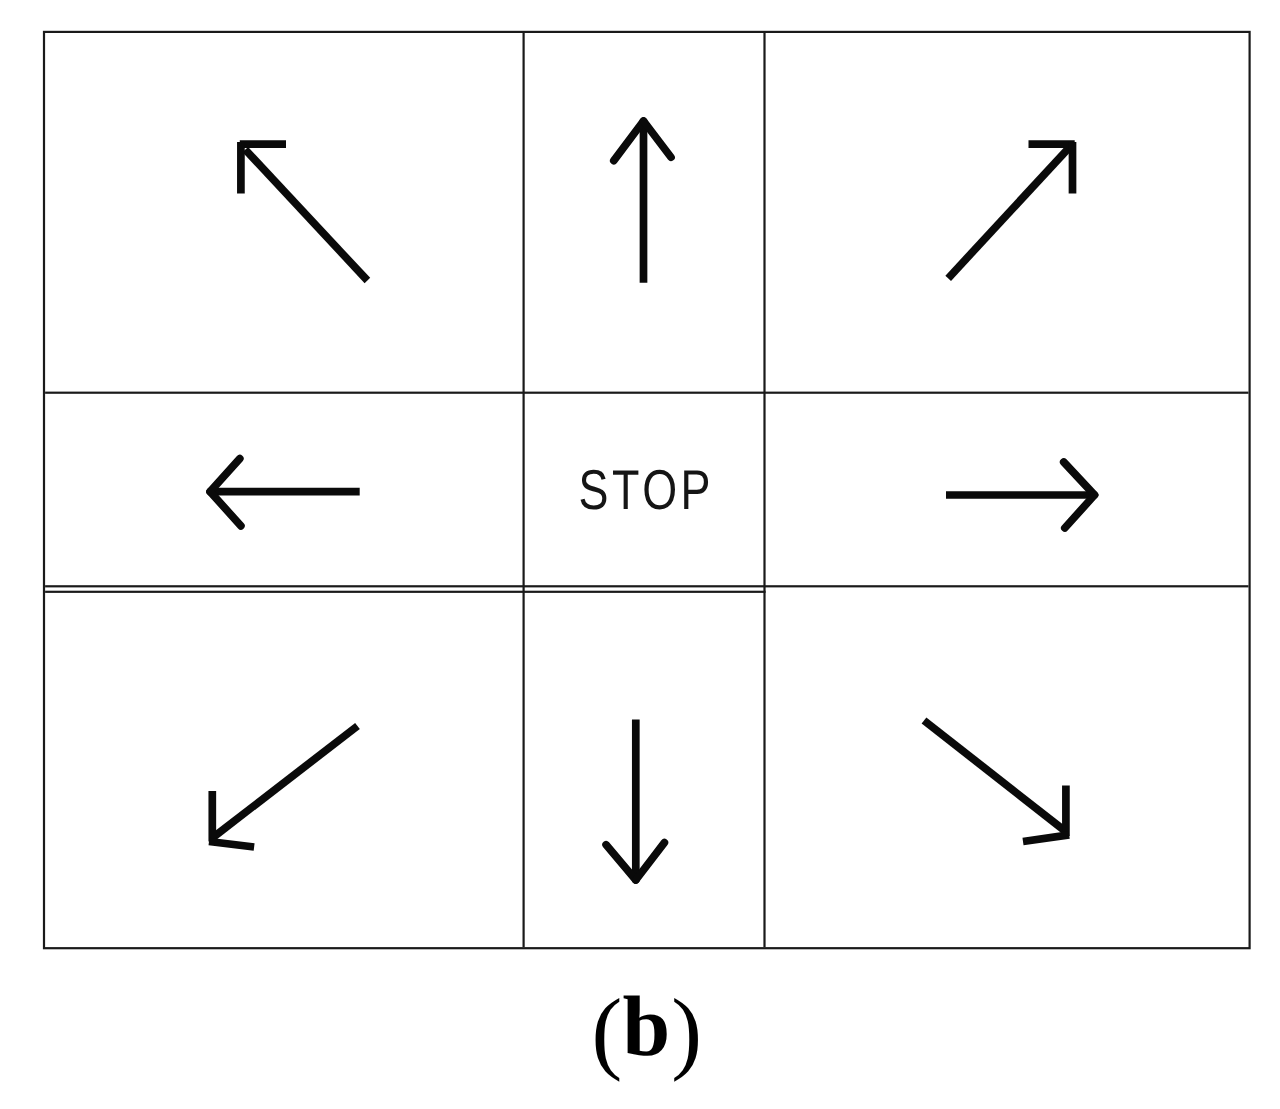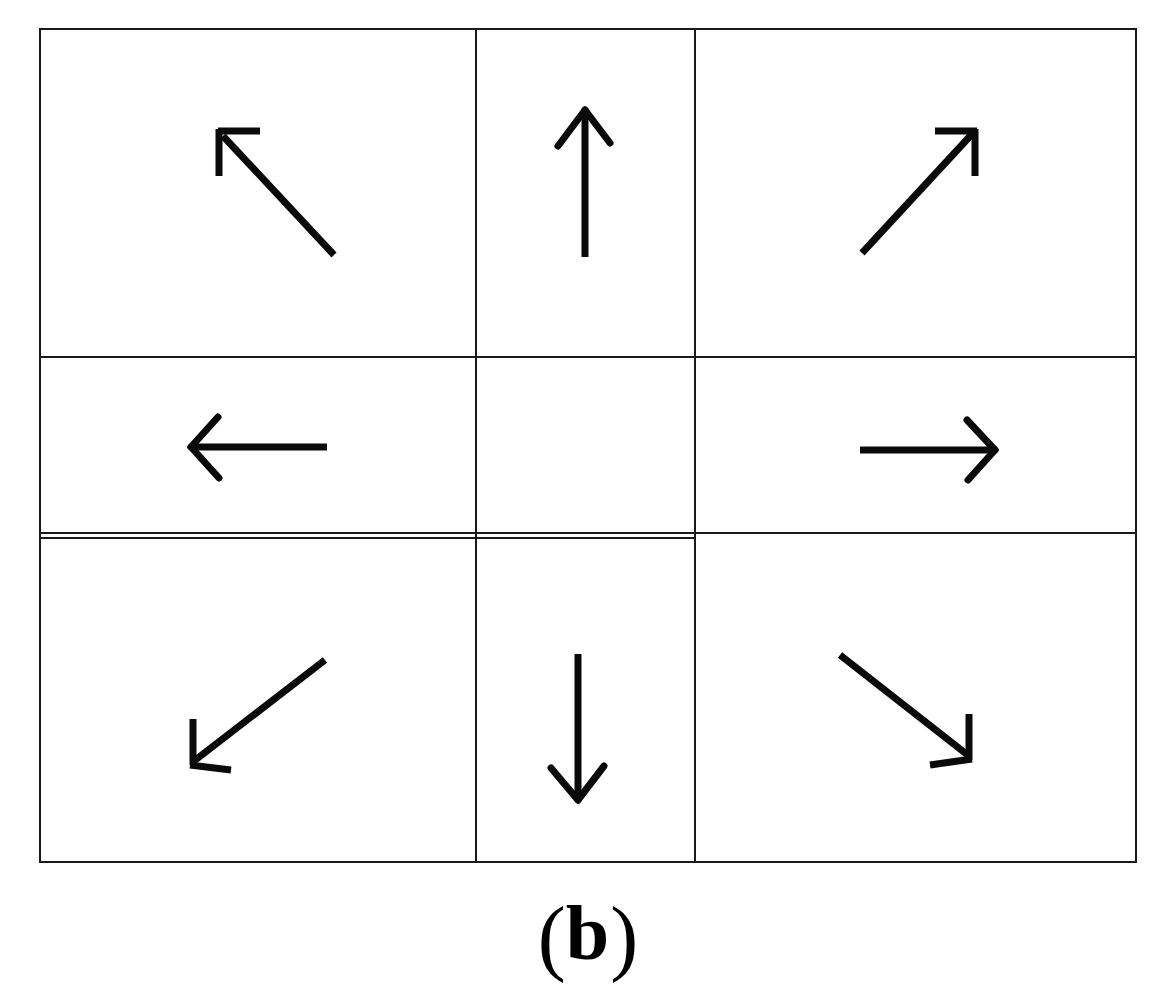--- a/index.html
+++ b/index.html
@@ -124,20 +124,23 @@
     </div>
 
     <div class="cell cell-w">
       <svg width="434" height="174" viewBox="0 0 434 174">
         <line class="arrow-stroke" x1="152" y1="89" x2="286" y2="89"></line>
         <line class="arrow-stroke" stroke-linecap="round" x1="150" y1="89" x2="177" y2="59"></line>
         <line class="arrow-stroke" stroke-linecap="round" x1="150" y1="89" x2="178" y2="120"></line>
       </svg>
     </div>
 
+    <div class="cell cell-c">
+      <div class="stop-label">STOP</div>
+    </div>
 
     <div class="cell cell-e">
       <svg width="439" height="174" viewBox="0 0 439 174">
         <line class="arrow-stroke" x1="164" y1="92" x2="297" y2="92"></line>
         <line class="arrow-stroke" stroke-linecap="round" x1="299" y1="92" x2="271" y2="62"></line>
         <line class="arrow-stroke" stroke-linecap="round" x1="299" y1="92" x2="272" y2="122"></line>
       </svg>
     </div>
 
     <div class="cell cell-sw">

